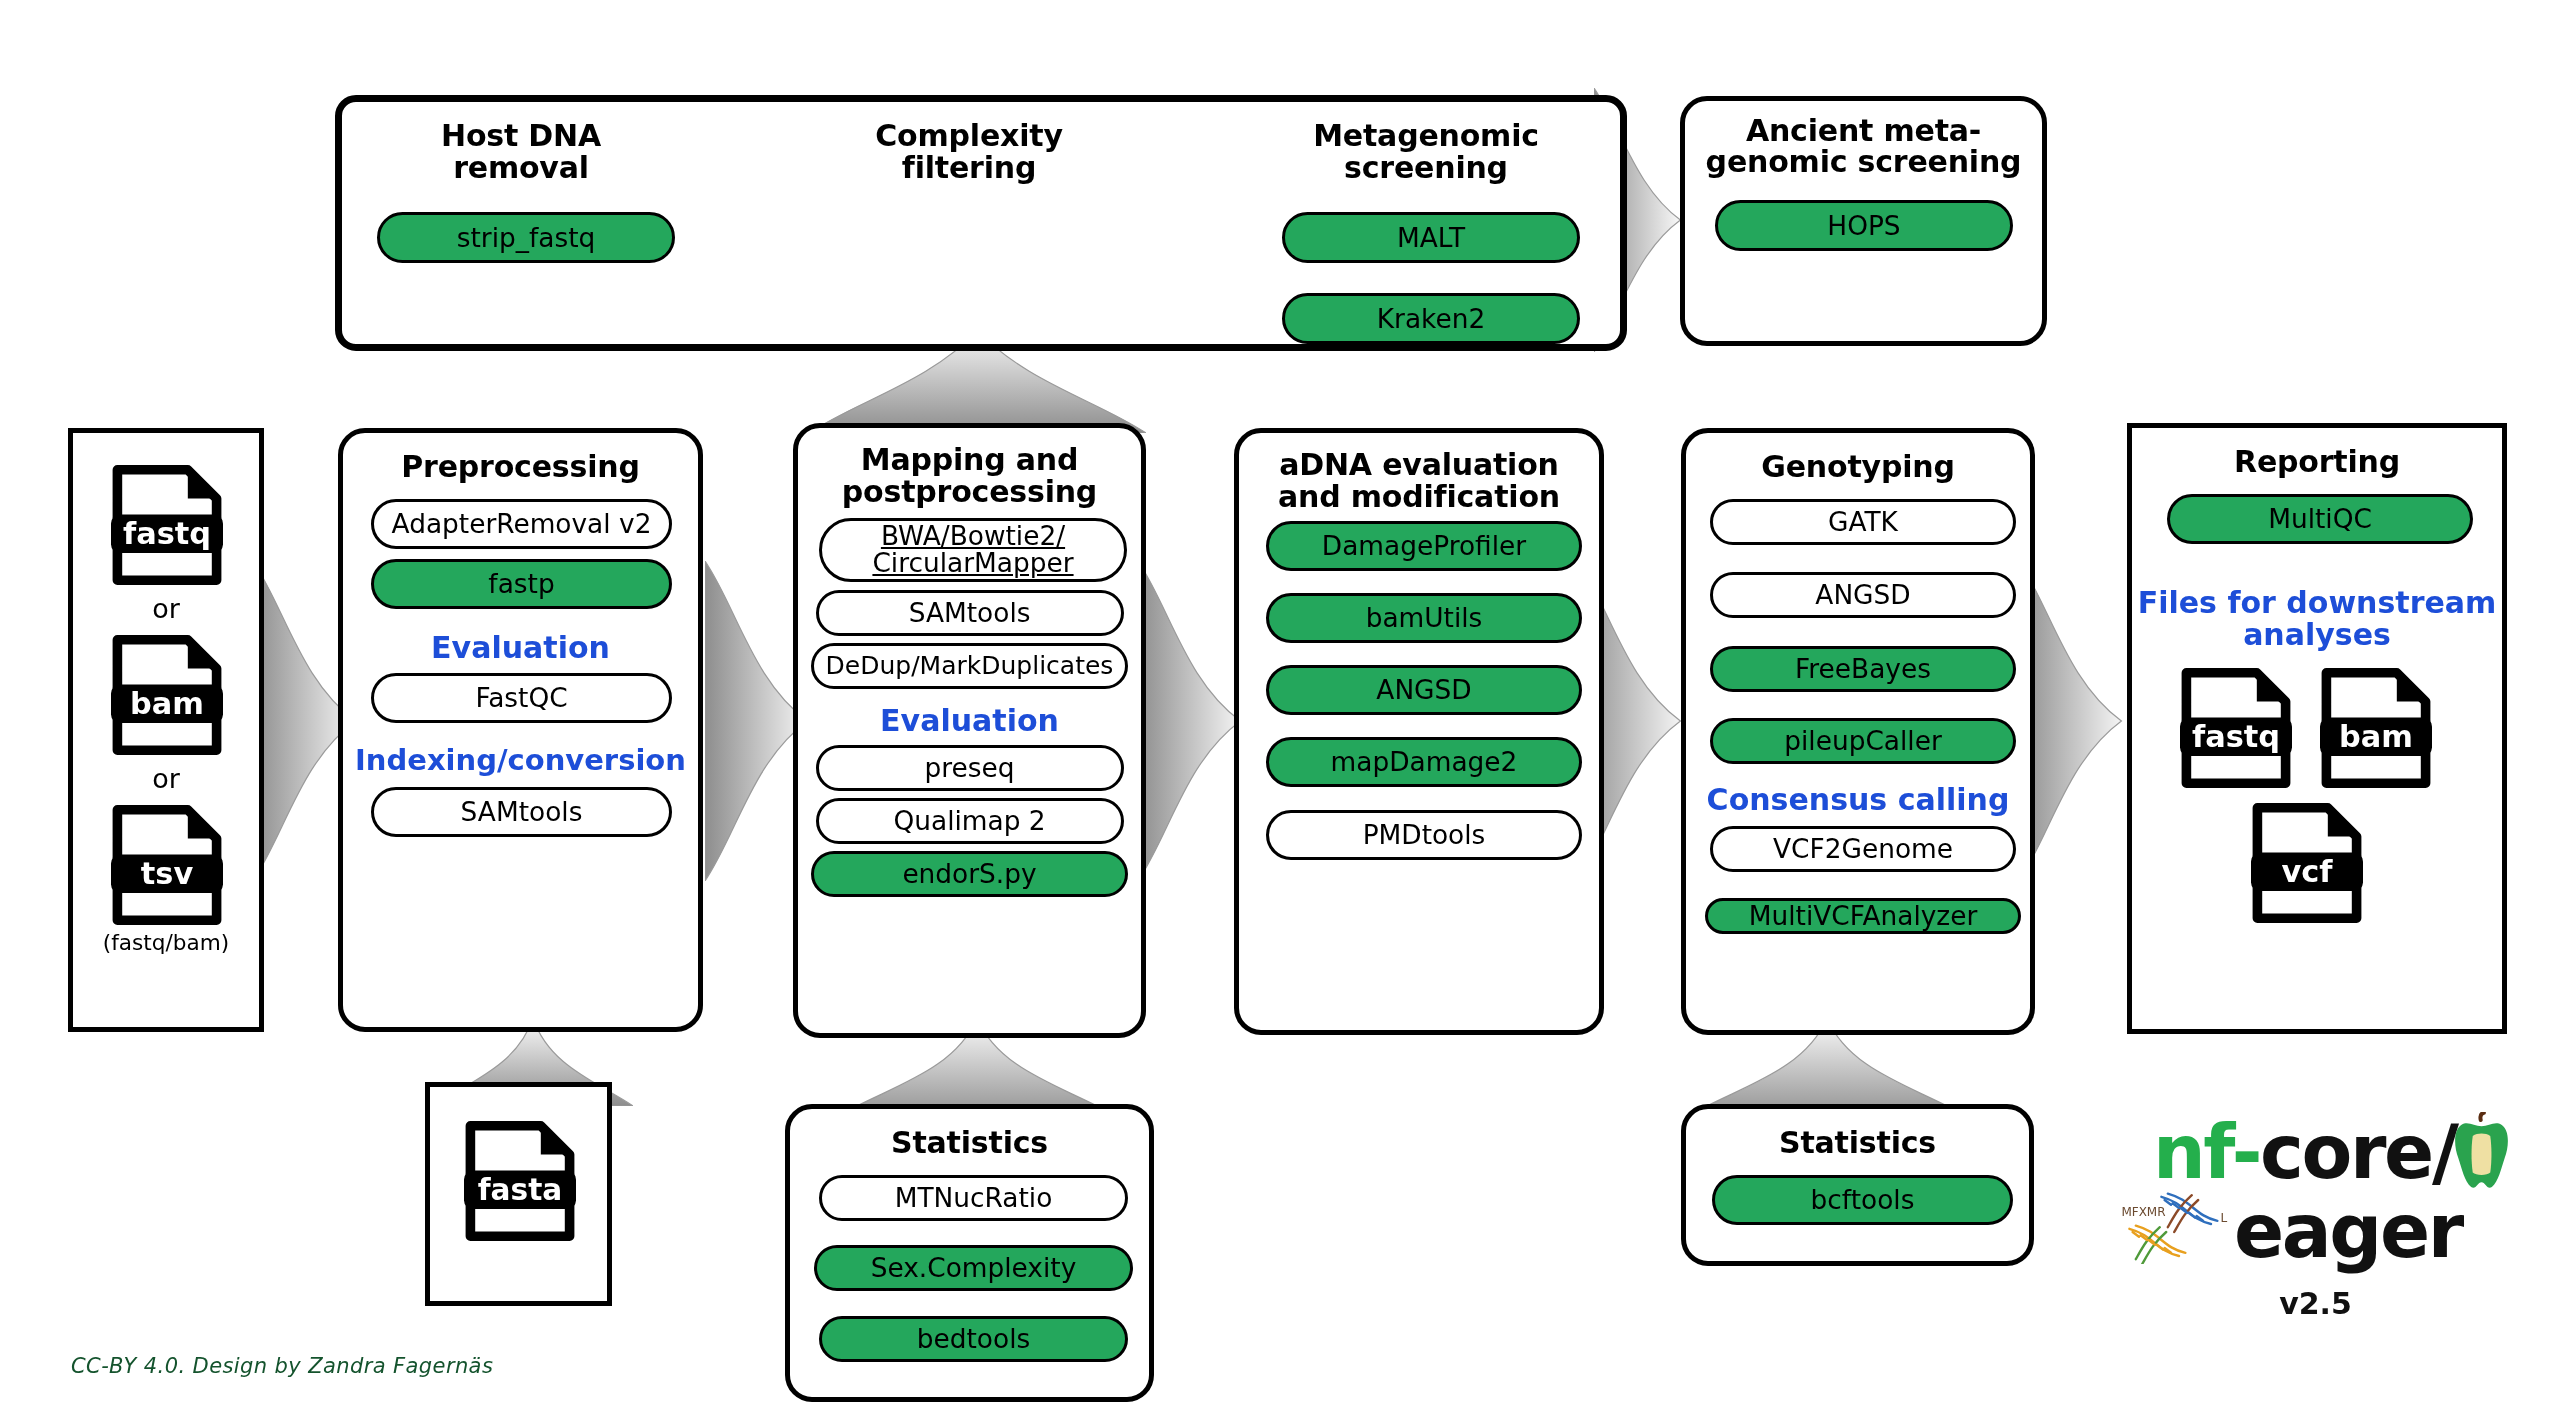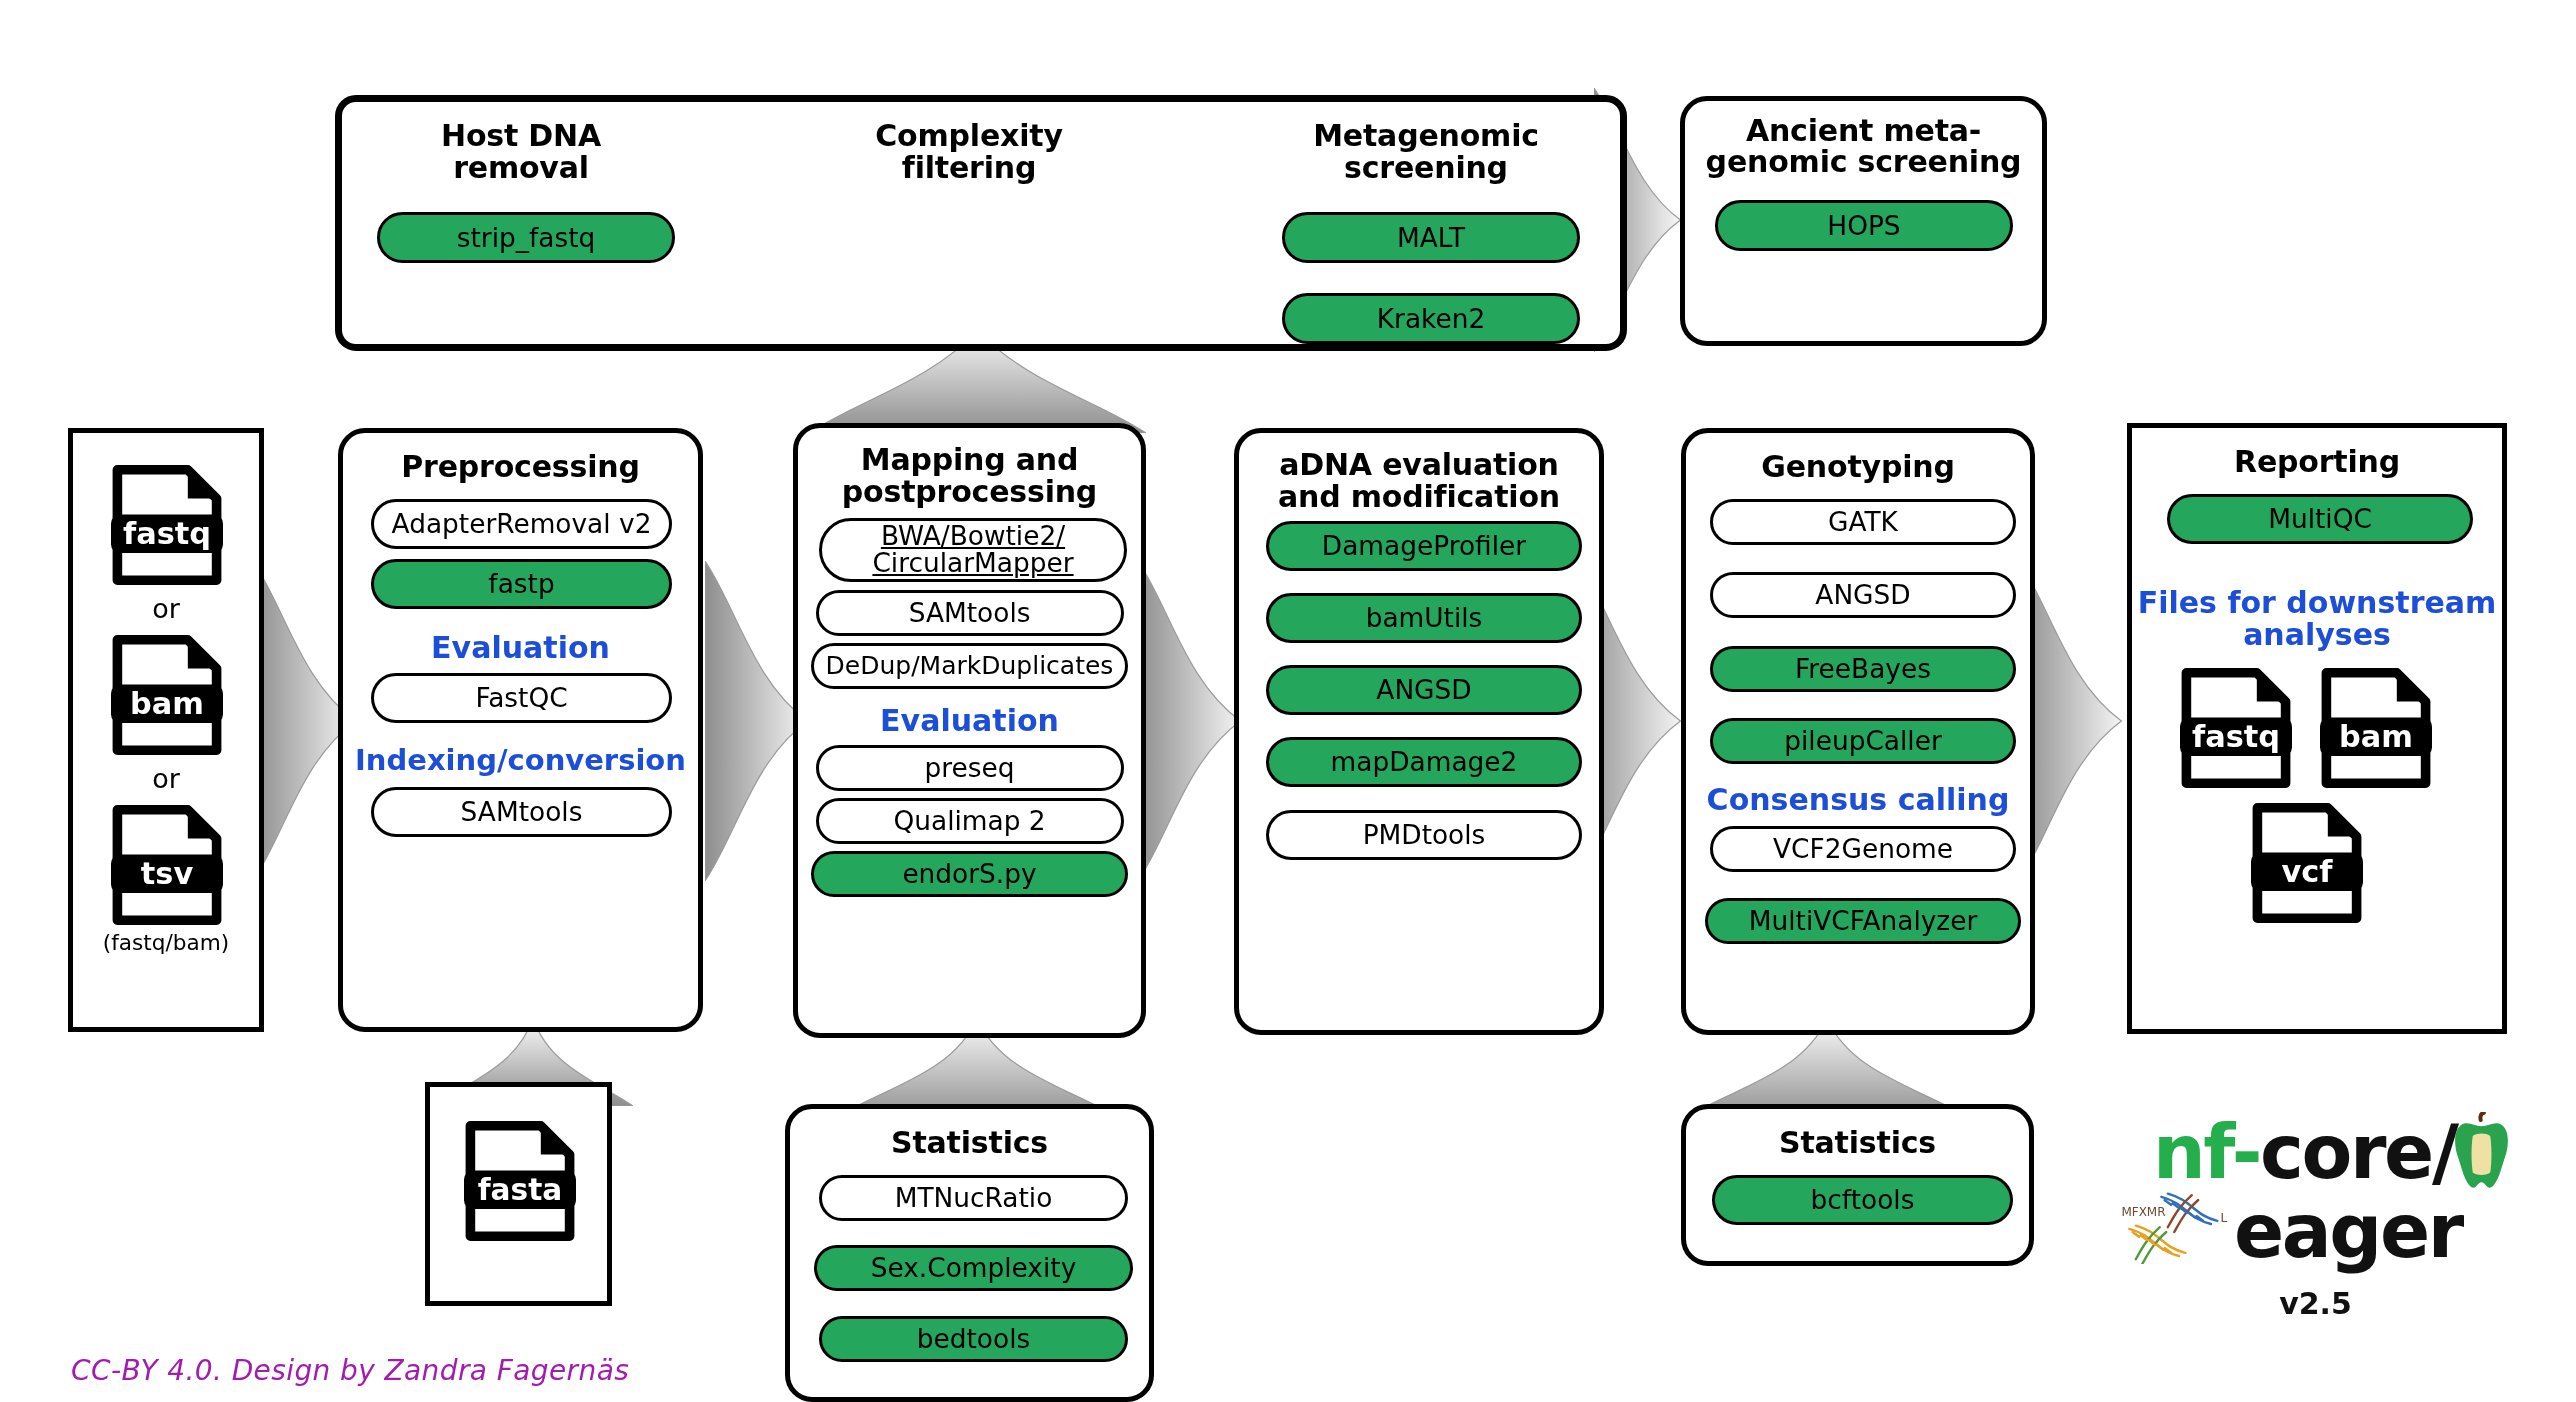--- a/index.html
+++ b/index.html
@@ -53,21 +53,21 @@
     position:absolute;text-align:center;left:0;right:0;
     font-size:27px;color:#000;z-index:8;
   }
   .smalllabel{
     position:absolute;text-align:center;left:0;right:0;
     font-size:21.6px;color:#000;z-index:8;
   }
 
   
   .credit{
-    position:absolute;color:#a21caf;font-size:28px;
+    position:absolute;color:#14532d;font-size:21px;
     font-family:"DejaVu Sans","Liberation Sans",sans-serif;
     font-style:italic;letter-spacing:0.4px;z-index:9;
   }
 
   
   .logo{position:absolute;z-index:9;}
   .logo-line1{
     position:absolute;font-weight:bold;font-size:74px;letter-spacing:-2.4px;
     white-space:nowrap;line-height:1;
   }
@@ -297,21 +297,21 @@
 </div>
 
 <div class="panel" style="left:1681px;top:428px;width:354px;height:607px;">
   <div class="ptitle" style="top:17.6px;">Genotyping</div>
   <div class="pill" style="left:24px;top:66px;width:306px;height:46px;">GATK</div>
   <div class="pill" style="left:24px;top:139px;width:306px;height:46px;">ANGSD</div>
   <div class="pill green" style="left:24px;top:213px;width:306px;height:46px;">FreeBayes</div>
   <div class="pill green" style="left:24px;top:285px;width:306px;height:46px;">pileupCaller</div>
   <div class="subtitle" style="top:351px;">Consensus calling</div>
   <div class="pill" style="left:24px;top:393px;width:306px;height:46px;">VCF2Genome</div>
-  <div class="pill green" style="left:19px;top:465px;width:316px;height:46px;">MultiVCFAnalyzer</div>
+  <div class="pill green" style="left:19px;top:465px;width:316px;height:36px;">MultiVCFAnalyzer</div>
 </div>
 
 <div class="panel square" style="left:2127px;top:423px;width:380px;height:611px;">
   <div class="ptitle" style="top:17.6px;">Reporting</div>
   <div class="pill green" style="left:35px;top:66px;width:306px;height:50px;">MultiQC</div>
   <div class="subtitle" style="top:159px;white-space:pre-line;">Files for downstream
 analyses</div>
 
   <div class="fileicon" style="left:48px;top:240px;width:112px;height:120px;">
     <svg viewBox="0 0 140 150">

